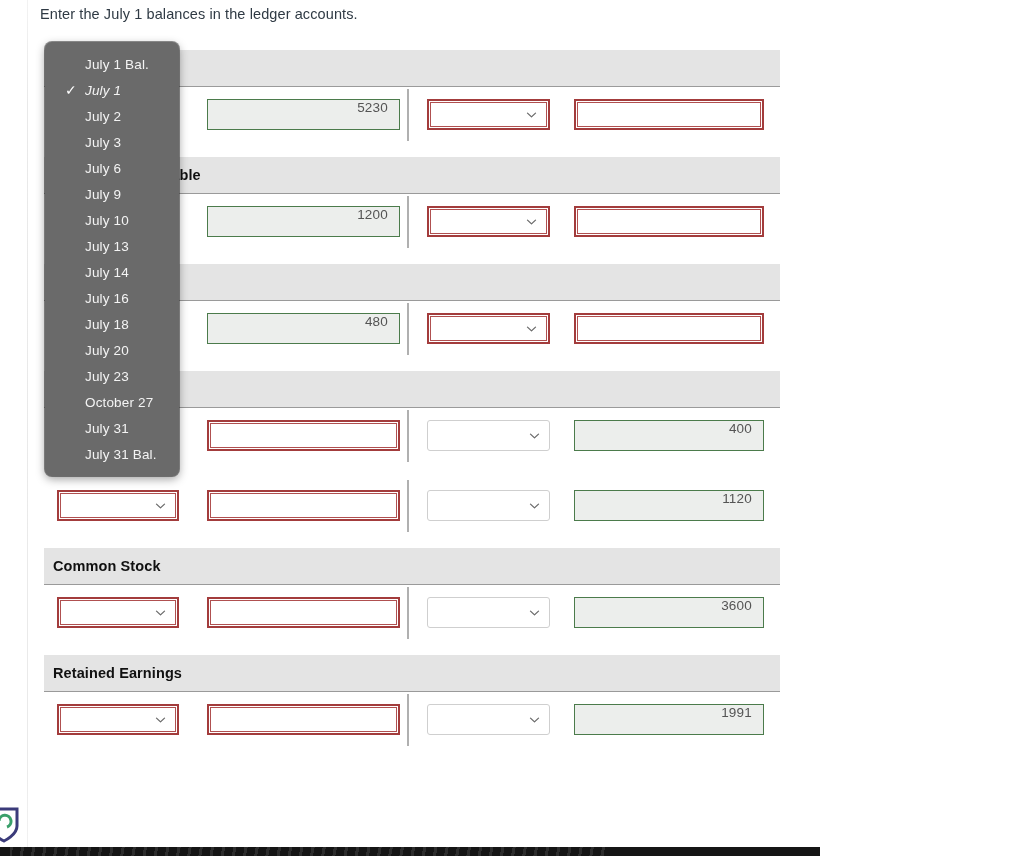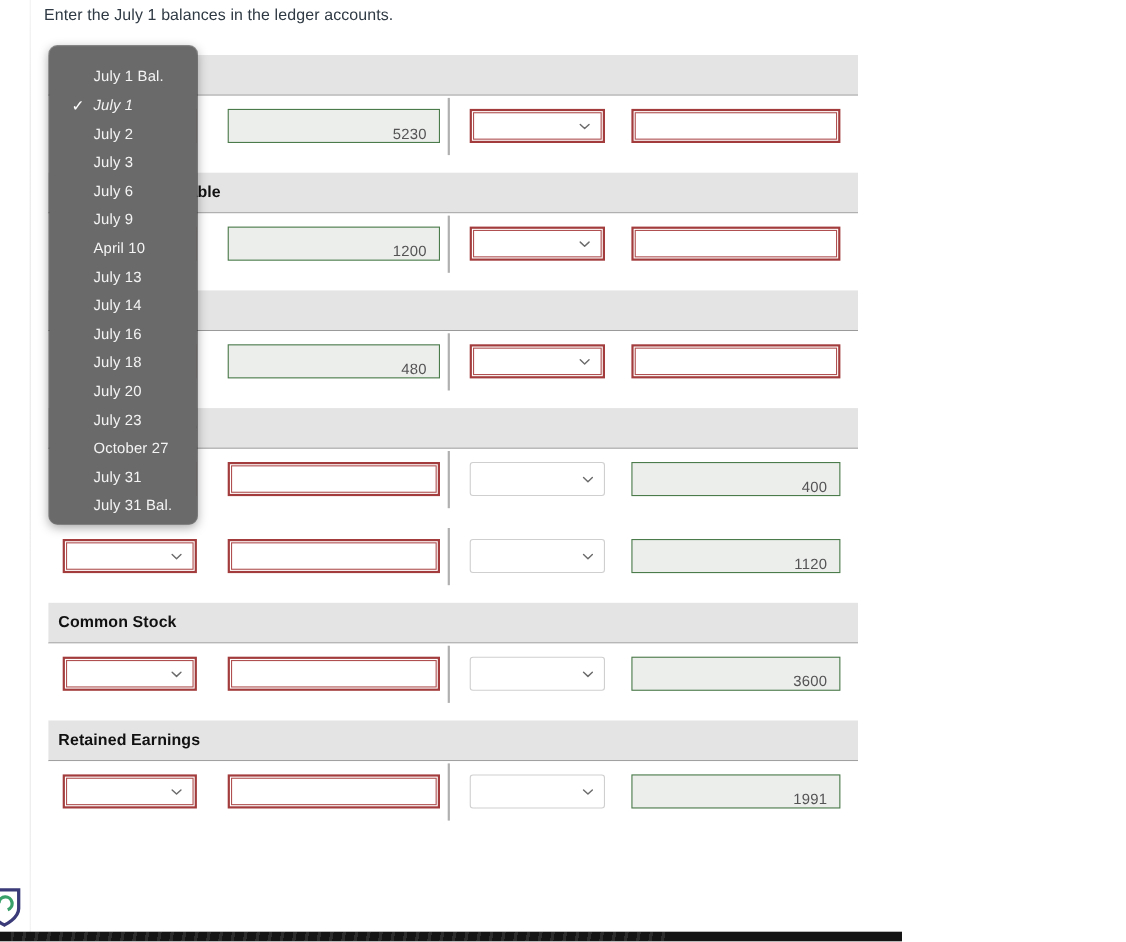--- a/index.html
+++ b/index.html
@@ -149,21 +149,21 @@
     display: flex;
     align-items: center;
     position: relative;
   }
 
   
   .filled-green {
     border: 1px solid #4b7b4b;
     background: #eceeec;
     display: flex;
-    align-items: flex-end;
+    align-items: flex-start;
     justify-content: flex-end;
     padding-right: 11px;
   }
   .filled-green .val {
     font-size: 13.5px;
     color: #545454;
     letter-spacing: .2px;
   }
 
   
@@ -186,21 +186,21 @@
     width: 134px;
     background: #6a6a6a;
     border-radius: 7px;
     box-shadow: 0 3px 10px rgba(0,0,0,.38), 0 0 0 1px rgba(60,60,60,.55);
     padding: 9px 0 9px 0;
     z-index: 40;
   }
   .dd-item {
     height: 26px;
     display: flex;
-    align-items: flex-end;
+    align-items: center;
     font-size: 13.5px;
     color: #f4f4f4;
     letter-spacing: .15px;
     padding-left: 20px;
     position: relative;
     white-space: nowrap;
   }
   .dd-item .check {
     position: absolute;
     left: 20px;
@@ -512,21 +512,21 @@
       <div class="dd-item">
         <span class="lbl">July 3</span>
       </div>
       <div class="dd-item">
         <span class="lbl">July 6</span>
       </div>
       <div class="dd-item">
         <span class="lbl">July 9</span>
       </div>
       <div class="dd-item">
-        <span class="lbl">April 10</span>
+        <span class="lbl">July 10</span>
       </div>
       <div class="dd-item">
         <span class="lbl">July 13</span>
       </div>
       <div class="dd-item">
         <span class="lbl">July 14</span>
       </div>
       <div class="dd-item">
         <span class="lbl">July 16</span>
       </div>

